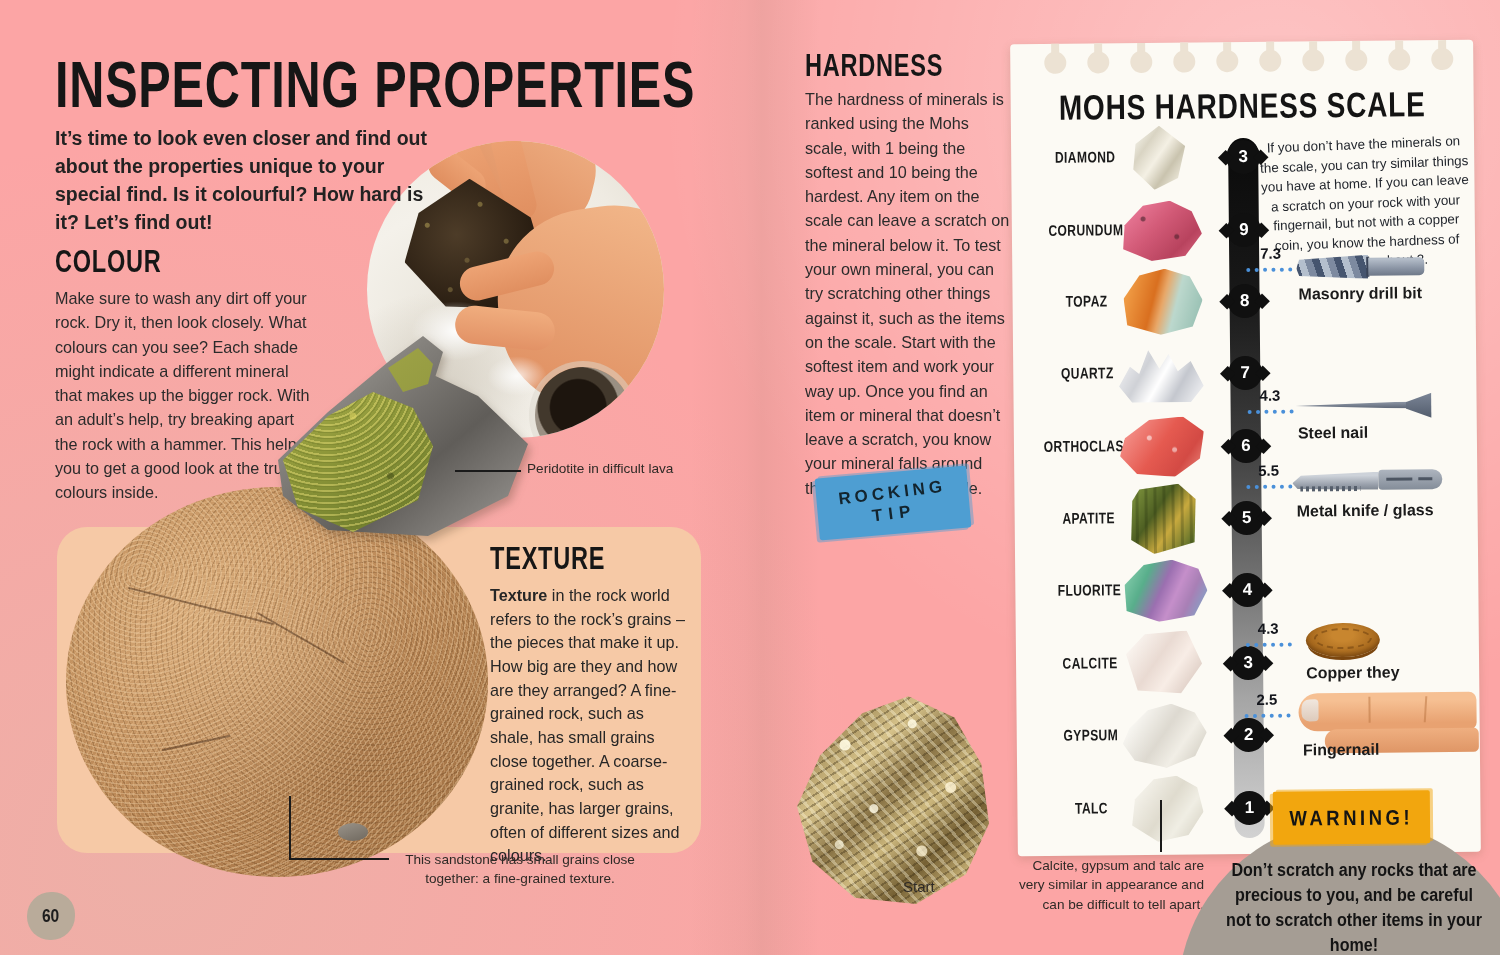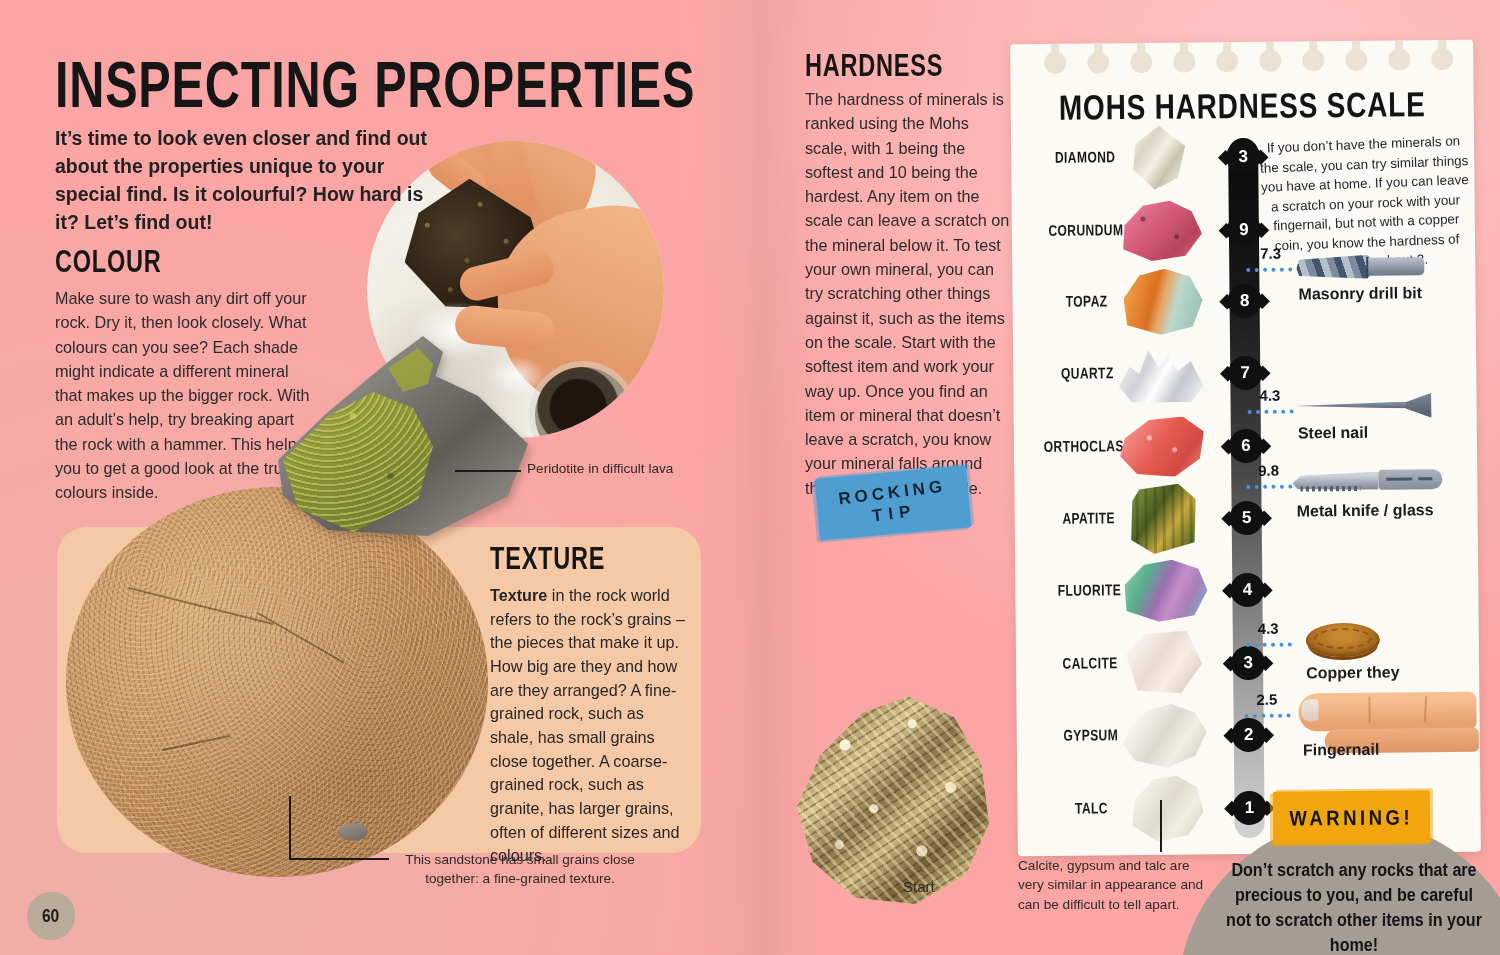--- a/index.html
+++ b/index.html
@@ -220,21 +220,21 @@
   .fingerart{position:absolute;left:282px;top:646px;width:180px;height:66px;}
   .fingerart .fmain{position:absolute;left:0;top:6px;width:178px;height:38px;border-radius:20px 8px 8px 20px;
     background:linear-gradient(180deg,#f6c093 20%,#e8a271 80%);}
   .fingerart .fnail{position:absolute;left:3px;top:12px;width:17px;height:22px;border-radius:8px 4px 4px 8px;
     background:linear-gradient(180deg,#f1e7de,#ddcabb);}
   .fingerart .kn{position:absolute;top:10px;width:2px;height:26px;background:rgba(190,120,70,.55);}
   .fingerart .k1{left:70px;} .fingerart .k2{left:126px;transform:rotate(4deg);}
   .fingerart .fsec{position:absolute;left:26px;top:42px;width:154px;height:24px;border-radius:14px 6px 6px 14px;
     background:linear-gradient(180deg,#efaf80,#df9666);}
 
-  .mohs-cap{left:1018px;top:856px;width:186px;text-align:left;z-index:3;}
+  .mohs-cap{left:1018px;top:856px;width:186px;text-align:right;z-index:3;}
 
   .warn-circle{left:1178px;top:820px;width:352px;height:352px;border-radius:50%;background:#a59d94;z-index:3;}
   .warn-text{left:1210px;top:858px;width:288px;text-align:center;font-weight:700;font-size:17.5px;line-height:1.42;
     color:#141414;z-index:5;transform:scaleX(.92);}
   .warn-badge{left:1273px;top:791px;width:157px;height:53px;background:#f2a60e;z-index:4;border-radius:2px;
     display:flex;align-items:center;justify-content:center;transform:rotate(-.5deg);
     box-shadow:-3px 2px 0 rgba(242,166,14,.5), 3px -2px 0 rgba(242,166,14,.5);}
   .warn-badge span{font-weight:700;font-size:21px;letter-spacing:4px;color:#141414;transform:scaleX(.88);white-space:nowrap;}
 </style>
 </head>
@@ -359,21 +359,21 @@
     <div class="ilabel" style="left:286px;top:244px">Masonry drill bit</div>
 
     <div class="ival" style="left:246px;top:345px">4.3</div>
     <div class="idots" style="left:234px;top:368px"></div>
     <div class="nail">
       <div class="shaft"></div>
       <div class="head"></div>
     </div>
     <div class="ilabel" style="left:284px;top:383px">Steel nail</div>
 
-    <div class="ival" style="left:244px;top:420px">9.8</div>
+    <div class="ival" style="left:244px;top:420px">5.5</div>
     <div class="idots" style="left:232px;top:443px"></div>
     <div class="knife">
       <div class="blade"></div>
       <div class="serr"></div>
       <div class="handle"></div>
       <div class="slot s1"></div>
       <div class="slot s2"></div>
     </div>
     <div class="ilabel" style="left:282px;top:461px">Metal knife / glass</div>
 

